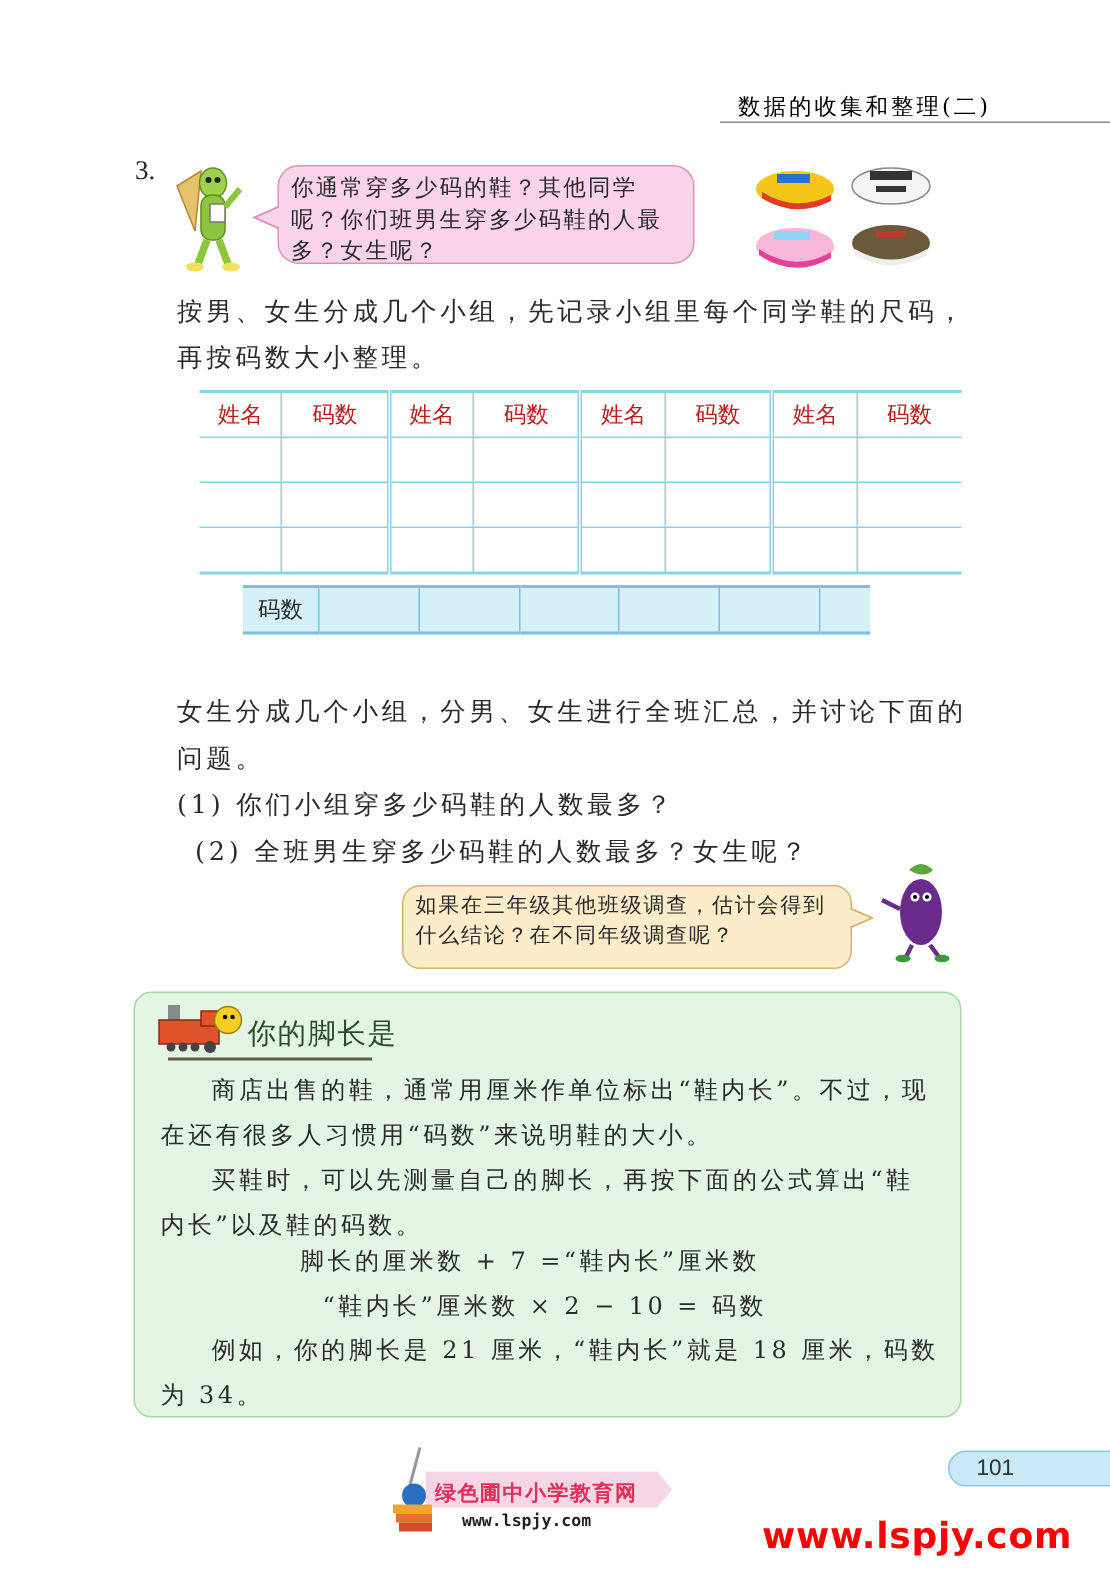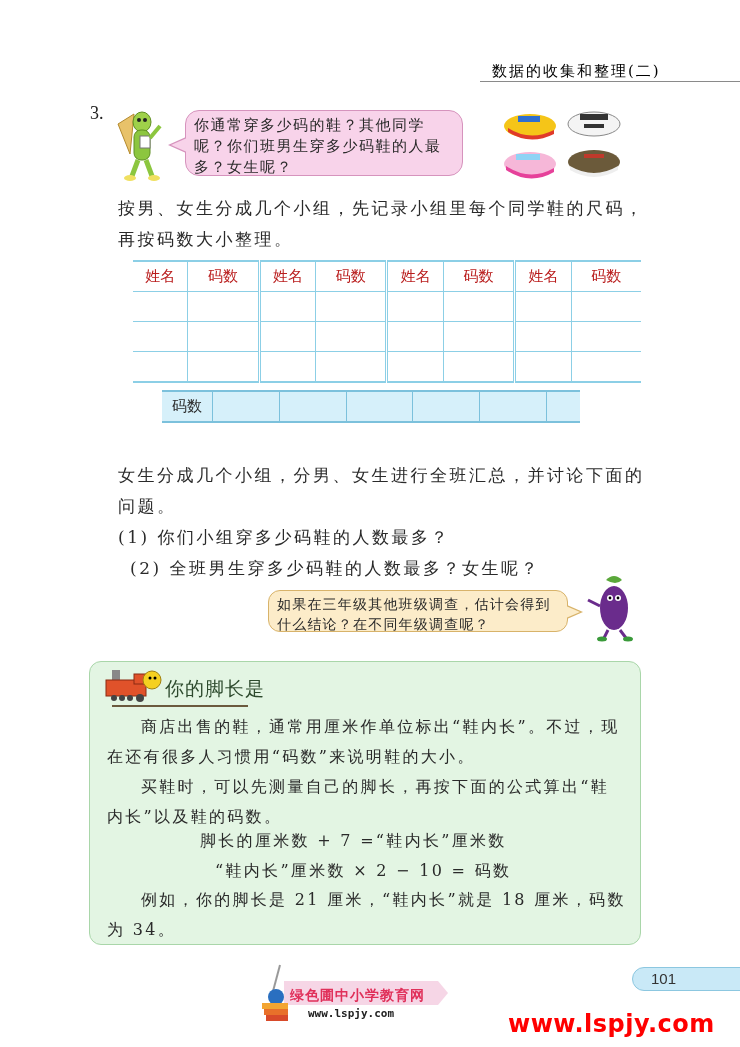--- a/index.html
+++ b/index.html
@@ -42,21 +42,21 @@
   .grid2 td { border-bottom: 1px solid #7cc1dc; height: 29px; font-size: 15px; text-align: center; padding: 0; }
   .grid2 tr:first-child td { border-top: 2px solid #7cc1dc; }
   .grid2 tr:last-child td { border-bottom: 2px solid #7cc1dc; }
   .grid2 td + td { border-left: 1px solid #7cc1dc; }
 
   .p2 { left: 118px; top: 460px; width: 530px; }
   .q1 { left: 118px; top: 522px; }
   .q2 { left: 118px; top: 553px; margin-left: 12px; }
 
   .bubble-yellow {
-    left: 268px; top: 590px; width: 300px; height: 42px; background: #fcecc9; border: 1.5px solid #d8b36a;
+    left: 268px; top: 590px; width: 300px; height: 56px; background: #fcecc9; border: 1.5px solid #d8b36a;
     border-radius: 12px; font-size: 14px; line-height: 20px; padding: 3px 8px; box-sizing: border-box; letter-spacing: 1.2px;
   }
   .bubble-yellow:before {
     content:""; position:absolute; right:-16px; top:14px; border-top:7px solid transparent; border-bottom:7px solid transparent; border-left:16px solid #d8b36a;
   }
   .bubble-yellow:after {
     content:""; position:absolute; right:-13px; top:15px; border-top:6px solid transparent; border-bottom:6px solid transparent; border-left:14px solid #fcecc9;
   }
   .eggplant { left: 586px; top: 572px; width: 56px; height: 70px; }
 

